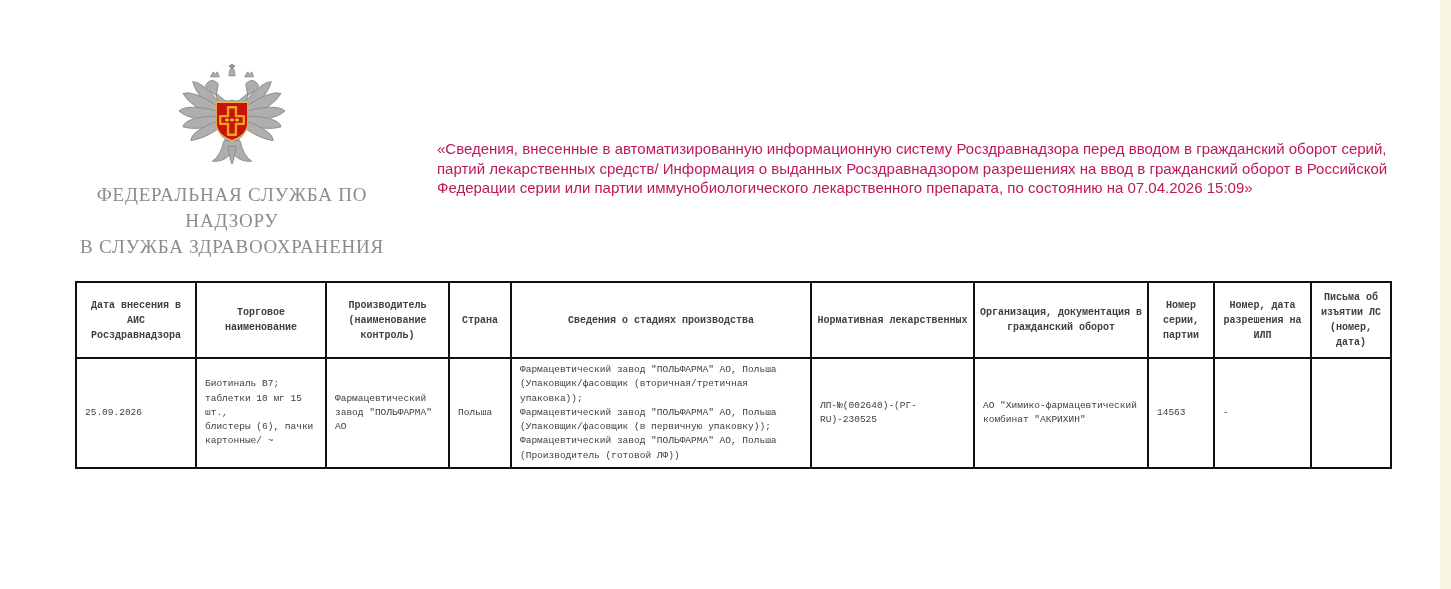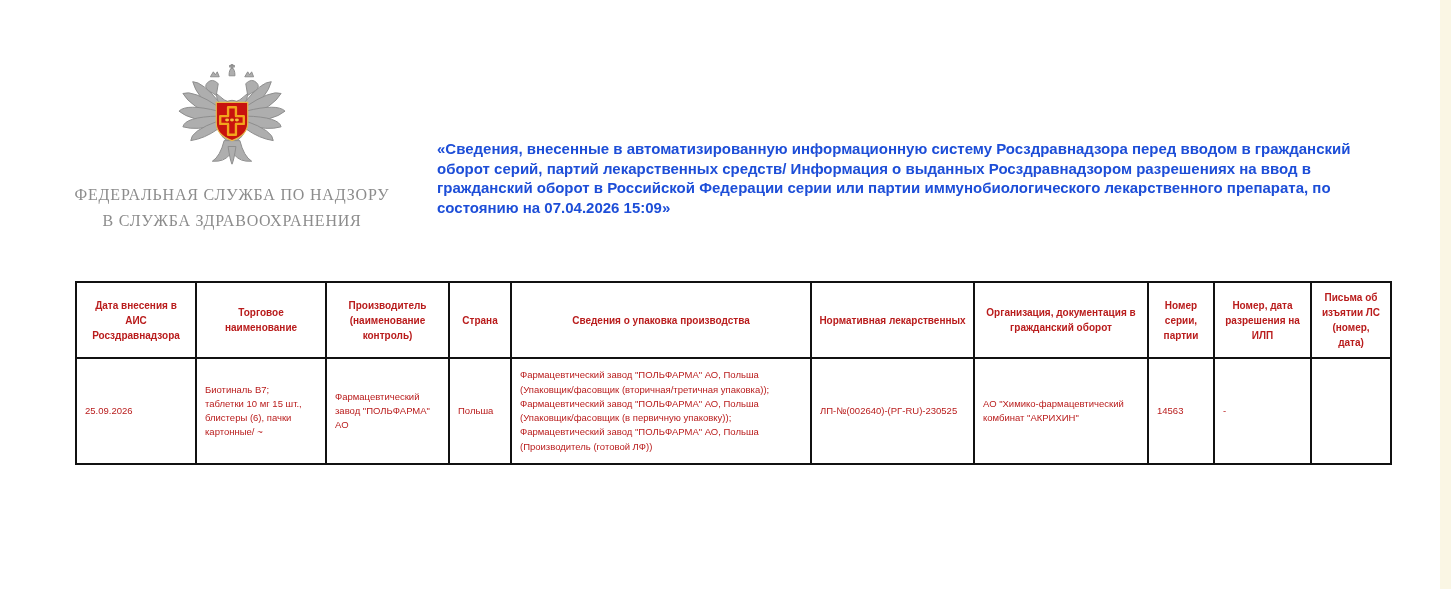--- a/index.html
+++ b/index.html
@@ -4,30 +4,30 @@
 <style>
   html,body{margin:0;padding:0;background:#fff;}
   .page{position:relative;width:1451px;height:589px;background:#ffffff;overflow:hidden;
         font-family:"Liberation Sans", sans-serif;}
   .edge-strip{position:absolute;right:0;top:0;width:11px;height:100%;background:#faf6e4;}
 
   
   .logo-block{position:absolute;left:58px;top:64px;width:348px;text-align:center;}
   .emblem{display:block;margin:0 auto 8px auto;}
   .org-name{color:#8c8c8c;font-family:"Liberation Serif","DejaVu Serif",serif;
-            font-size:16px;line-height:26px;letter-spacing:0.8px;}
+            font-size:19px;line-height:26px;letter-spacing:0.8px;}
 
   
   .statement{position:absolute;left:437px;top:139px;width:960px;
-             font-size:15px;font-weight:bold;color:#1d4ed8;line-height:19.5px;}
+             font-size:15px;font-weight:normal;color:#be185d;line-height:19.5px;}
 
   
   table.report{position:absolute;left:75px;top:281px;width:1315px;
                border-collapse:collapse;table-layout:fixed;
-               font-family:Liberation Sans, sans-serif;color:#b91c1c;}
+               font-family:Liberation Mono, monospace;color:#404040;}
   table.report th, table.report td{border:2px solid #111;vertical-align:middle;
                white-space:pre-line;overflow:hidden;}
   table.report th{height:70px;font-size:10px;font-weight:bold;text-align:center;
                padding:2px 4px;line-height:1.5;}
   table.report td{height:96px;font-size:9.5px;text-align:left;
                padding:4px 8px;line-height:1.5;}
 </style>
 </head>
 <body>
 
@@ -94,21 +94,21 @@
       <tr>
         <th>Дата внесения в
 АИС
 Росздравнадзора</th>
         <th>Торговое
 наименование</th>
         <th>Производитель
 (наименование
 контроль)</th>
         <th>Страна</th>
-        <th>Сведения о упаковка производства</th>
+        <th>Сведения о стадиях производства</th>
         <th>Нормативная лекарственных</th>
         <th>Организация, документация в
 гражданский оборот</th>
         <th>Номер
 серии,
 партии</th>
         <th>Номер, дата
 разрешения на
 ИЛП</th>
         <th>Письма об

